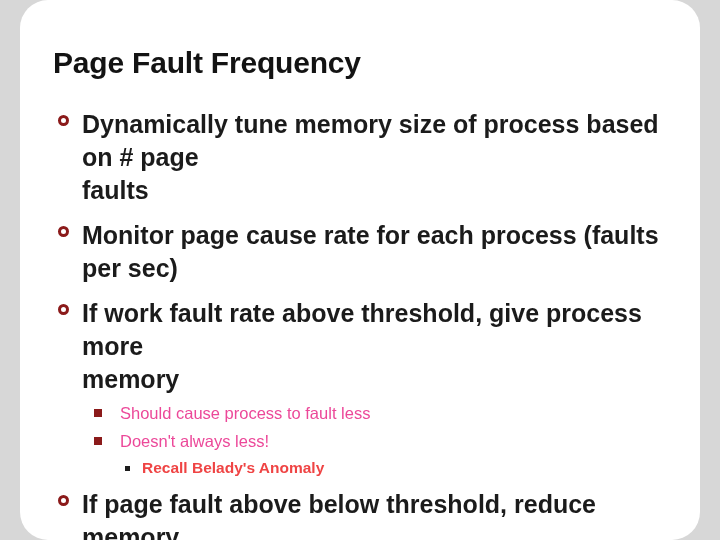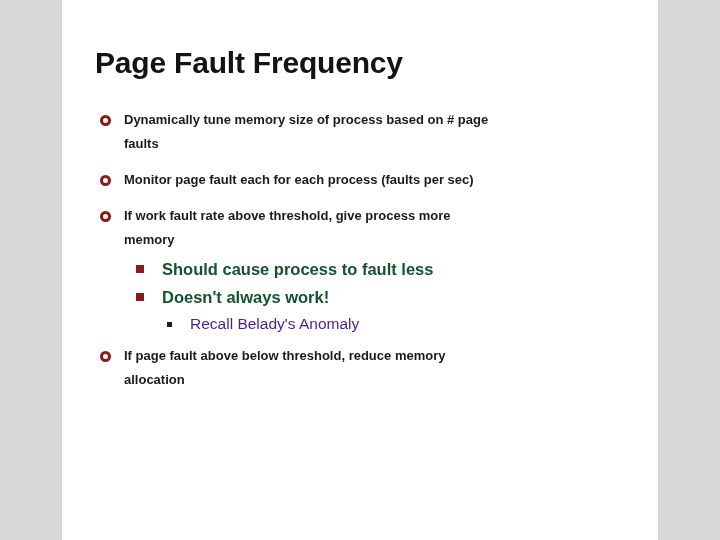--- a/index.html
+++ b/index.html
@@ -6,24 +6,25 @@
     --accent:#8B1A1A;
     --lvl3-marker:#1d1d1d;
     --text:#1b1b1b;
     --title:#131313;
     --bg:#ffffff;
   }
   html,body{margin:0;padding:0;}
   body{background:#d7d7d7;font-family:"Liberation Sans", sans-serif;}
   .slide{
     position:relative;
-    width:596px;height:540px;
+    width:680px;height:540px;
     background:var(--bg);
     overflow:hidden;
     margin:0 auto;
+    border-radius:28px;
   }
   .slide-title{
     position:absolute;
     left:33px;top:46px;
     margin:0;
     font-size:30px;
     font-weight:700;
     color:var(--title);
     letter-spacing:-0.2px;
     white-space:nowrap;
@@ -35,54 +36,53 @@
   }
   .row{display:flex;align-items:flex-start;}
   .row .txt{
     white-space:pre-line;
     color:var(--text);
   }
   
   .lvl1{margin-bottom:12px;}
   .lvl1:nth-child(3){margin-bottom:6px;}
   .lvl1 .txt{
-    font-size:13px;
+    font-size:25px;
     font-weight:700;
-    line-height:24px;
+    line-height:33px;
   }
   .m-circle{
     flex:0 0 auto;
     width:11px;height:11px;
     box-sizing:border-box;
     border:3px solid var(--accent);
     border-radius:50%;
     margin:7px 13px 0 0;
   }
   
   .lvl2{margin-left:36px;margin-bottom:6px;}
   .lvl2 .txt{
     font-size:16.5px;
-    font-weight:700;
+    font-weight:400;
     line-height:22px;
-    color:#14532d;
+    color:#ec4899;
   }
   .m-square{
     flex:0 0 auto;
     width:8px;height:8px;
     background:var(--accent);
     margin:7px 18px 0 0;
   }
   
   .lvl3{margin-left:67px;margin-bottom:10px;}
   .lvl3 .txt{
     font-size:15.5px;
-    font-weight:400;
+    font-weight:700;
     line-height:20px;
-    color:#4c1d95;
-    margin-left:6px;
+    color:#ef4444;
   }
   .m-square-sm{
     flex:0 0 auto;
     width:5px;height:5px;
     background:var(--lvl3-marker);
     margin:8px 12px 0 0;
   }
 </style>
 </head>
 <body>
@@ -93,37 +93,37 @@
   <div class="content">
 
     <div class="row lvl1">
       <span class="m-circle"></span>
       <span class="txt">Dynamically tune memory size of process based on # page
 faults</span>
     </div>
 
     <div class="row lvl1">
       <span class="m-circle"></span>
-      <span class="txt">Monitor page fault each for each process (faults per sec)</span>
+      <span class="txt">Monitor page cause rate for each process (faults per sec)</span>
     </div>
 
     <div class="row lvl1">
       <span class="m-circle"></span>
       <span class="txt">If work fault rate above threshold, give process more
 memory</span>
     </div>
 
     <div class="row lvl2">
       <span class="m-square"></span>
       <span class="txt">Should cause process to fault less</span>
     </div>
 
     <div class="row lvl2">
       <span class="m-square"></span>
-      <span class="txt">Doesn't always work!</span>
+      <span class="txt">Doesn't always less!</span>
     </div>
 
     <div class="row lvl3">
       <span class="m-square-sm"></span>
       <span class="txt">Recall Belady's Anomaly</span>
     </div>
 
     <div class="row lvl1">
       <span class="m-circle"></span>
       <span class="txt">If page fault above below threshold, reduce memory

